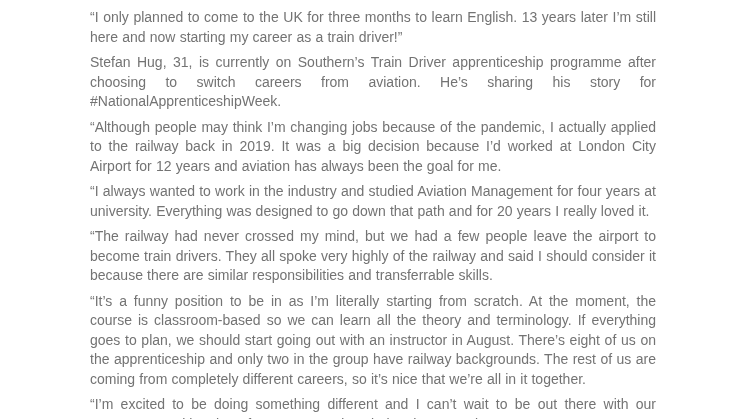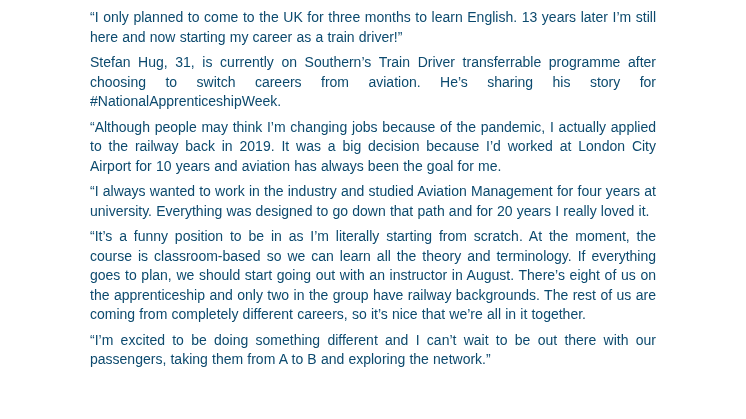--- a/index.html
+++ b/index.html
@@ -14,31 +14,32 @@
   }
   .page {
     box-sizing: border-box;
     width: 746px;
     height: 419px;
     background: #ffffff;
     padding: 8px 90px 0 90px;
     font-family: "Liberation Sans", "DejaVu Sans", sans-serif;
     font-size: 14px;
     line-height: 19.5px;
-    color: #0c4a6e;
+    color: #737373;
     text-align: justify;
   }
   .page p {
     margin: 0 0 6px 0;
     word-spacing: 0.3px;
   }
 </style>
 </head>
 <body>
 
 <div class="page">
   <p>“I only planned to come to the UK for three months to learn English. 13 years later I’m still here and now starting my career as a train driver!”</p>
-  <p>Stefan Hug, 31, is currently on Southern’s Train Driver transferrable programme after choosing to switch careers from aviation. He’s sharing his story for #NationalApprenticeshipWeek.</p>
-  <p>“Although people may think I’m changing jobs because of the pandemic, I actually applied to the railway back in 2019. It was a big decision because I’d worked at London City Airport for 10 years and aviation has always been the goal for me.</p>
+  <p>Stefan Hug, 31, is currently on Southern’s Train Driver apprenticeship programme after choosing to switch careers from aviation. He’s sharing his story for #NationalApprenticeshipWeek.</p>
+  <p>“Although people may think I’m changing jobs because of the pandemic, I actually applied to the railway back in 2019. It was a big decision because I’d worked at London City Airport for 12 years and aviation has always been the goal for me.</p>
   <p>“I always wanted to work in the industry and studied Aviation Management for four years at university. Everything was designed to go down that path and for 20 years I really loved it.</p>
+  <p>“The railway had never crossed my mind, but we had a few people leave the airport to become train drivers. They all spoke very highly of the railway and said I should consider it because there are similar responsibilities and transferrable skills.</p>
   <p>“It’s a funny position to be in as I’m literally starting from scratch. At the moment, the course is classroom-based so we can learn all the theory and terminology. If everything goes to plan, we should start going out with an instructor in August. There’s eight of us on the apprenticeship and only two in the group have railway backgrounds. The rest of us are coming from completely different careers, so it’s nice that we’re all in it together.</p>
   <p>“I’m excited to be doing something different and I can’t wait to be out there with our passengers, taking them from A to B and exploring the network.”</p>
 </div>
 
 </body></html>

